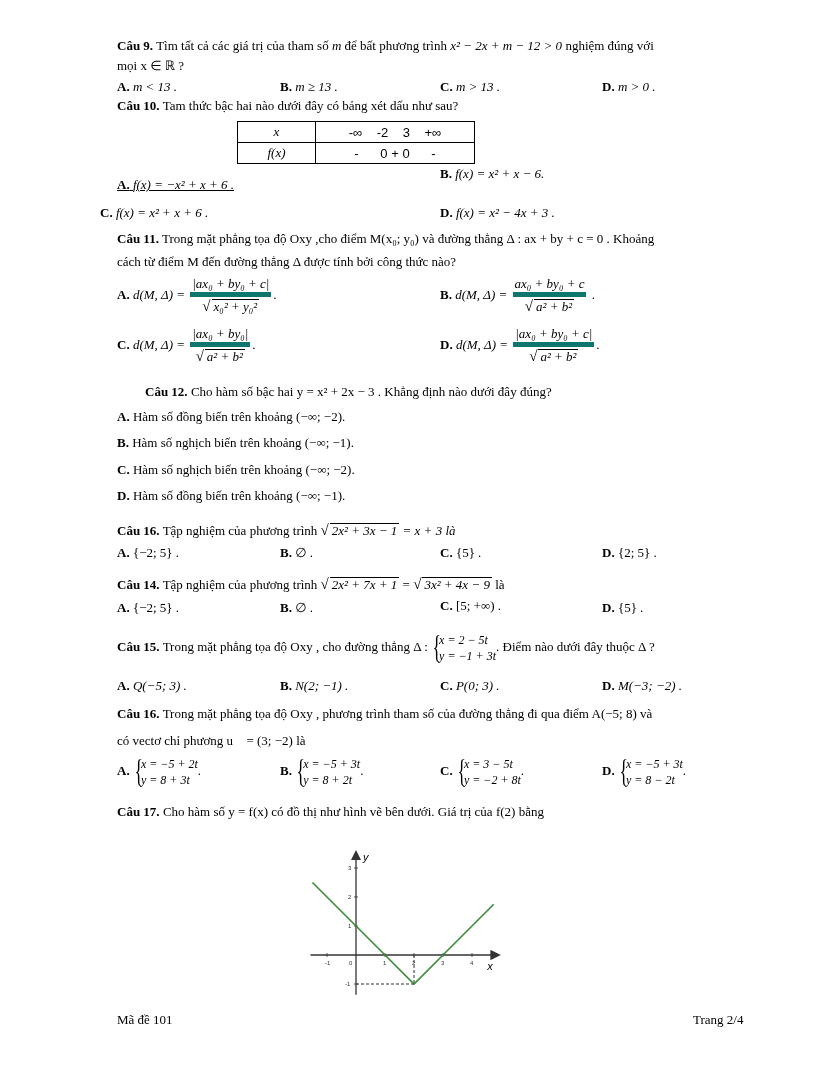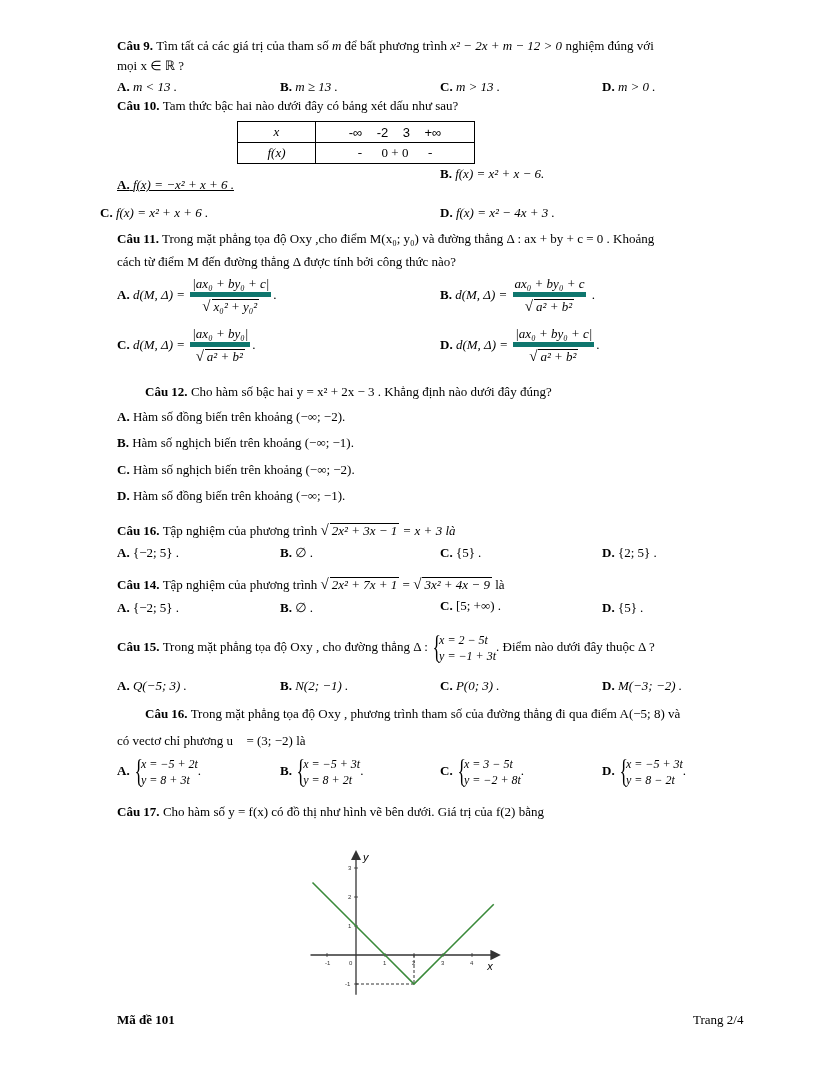--- a/index.html
+++ b/index.html
@@ -42,21 +42,21 @@
   <b>Câu 10.</b><span> Tam thức bậc hai nào dưới đây có bảng xét dấu như sau?</span>
 </div>
 <table class="sign">
   <tbody>
       <tr>
     <td class="h">x</td>
     <td class="v" style="white-space:pre;">-∞    -2    3    +∞</td>
   </tr>
   <tr>
     <td class="h">f(x)</td>
-    <td class="v" style="white-space:pre;font-family:Liberation Serif, serif;">-      0 + 0      -</td>
+    <td class="v" style="white-space:pre;">-      0 + 0      -</td>
   </tr>
 </tbody>
   </table>
 <div class="opt" style="left:117px; top:177px;text-decoration:underline;"><b>A.</b> <span class="m">f(x) = −x² + x + 6 .</span></div>
 <div class="opt" style="left:440px; top:166px;"><b>B.</b> <span class="m">f(x) = x² + x − 6.</span></div>
 <div class="opt" style="left:100px; top:205px;"><b>C.</b> <span class="m">f(x) = x² + x + 6 .</span></div>
 <div class="opt" style="left:440px; top:205px;"><b>D.</b> <span class="m">f(x) = x² − 4x + 3 .</span></div>
 
 <div class="abs q" style="top:231px;">
   <b>Câu 11.</b><span> Trong mặt phẳng tọa độ Oxy ,cho điểm  M(x₀; y₀)  và đường thẳng  Δ : ax + by + c = 0 . Khoảng</span>
@@ -106,21 +106,21 @@
 
 <div class="abs q" style="top:632px;">
   <b>Câu 15.</b><span> Trong mặt phẳng tọa độ Oxy , cho đường thẳng  Δ :</span>
   <span class="sys"><span style="display:block">x = 2 − 5t</span><span style="display:block">y = −1 + 3t</span></span><span>. Điểm nào dưới đây thuộc  Δ ?</span>
 </div>
 <div class="opt" style="left:117px; top:678px;"><b>A.</b> <span class="m">Q(−5; 3) .</span></div>
 <div class="opt" style="left:280px; top:678px;"><b>B.</b> <span class="m">N(2; −1) .</span></div>
 <div class="opt" style="left:440px; top:678px;"><b>C.</b> <span class="m">P(0; 3) .</span></div>
 <div class="opt" style="left:602px; top:678px;"><b>D.</b> <span class="m">M(−3; −2) .</span></div>
 
-<div class="abs q" style="top:706px;margin-left:28px;">
+<div class="abs q" style="top:706px;">
   <b>Câu 16.</b><span> Trong mặt phẳng tọa độ Oxy , phương trình tham số của đường thẳng đi qua điểm  A(−5; 8)  và</span>
 </div>
 <div class="abs q" style="top:733px;">có vectơ chỉ phương  u⃗ = (3; −2)  là</div>
 <div class="opt" style="left:117px; top:756px;"><b>A.</b> <span class="sys"><span style="display:block">x = −5 + 2t</span><span style="display:block">y = 8 + 3t</span></span>.</div>
 <div class="opt" style="left:280px; top:756px;"><b>B.</b> <span class="sys"><span style="display:block">x = −5 + 3t</span><span style="display:block">y = 8 + 2t</span></span>.</div>
 <div class="opt" style="left:440px; top:756px;"><b>C.</b> <span class="sys"><span style="display:block">x = 3 − 5t</span><span style="display:block">y = −2 + 8t</span></span>.</div>
 <div class="opt" style="left:602px; top:756px;"><b>D.</b> <span class="sys"><span style="display:block">x = −5 + 3t</span><span style="display:block">y = 8 − 2t</span></span>.</div>
 
 <div class="abs q" style="top:804px;">
   <b>Câu 17.</b><span> Cho hàm số  y = f(x)  có đồ thị như hình vẽ bên dưới. Giá trị của  f(2)  bằng</span>
@@ -155,14 +155,14 @@
       <line x1="354" y1="897" x2="358" y2="897" stroke="#333" stroke-width="0.8"></line>
       <text x="348" y="899" font-size="6" fill="#333">2</text>
       <line x1="354" y1="868" x2="358" y2="868" stroke="#333" stroke-width="0.8"></line>
       <text x="348" y="870" font-size="6" fill="#333">3</text>
       <line x1="414" y1="955" x2="414" y2="984" stroke="#333" stroke-dasharray="3,2" stroke-width="1"></line>
       <line x1="356" y1="984" x2="414" y2="984" stroke="#333" stroke-dasharray="3,2" stroke-width="1"></line>
       <polyline points="312.5,882.5 356,926 385,955 414,984 443,955 493.75,904.25" fill="none" stroke="#3a8a3a" stroke-width="1.6"></polyline>
     </g>
 </svg>
 
-<div class="abs footer" style="left:117px; top:1012px;font-weight:bold;">Mã đề 101</div>
+<div class="abs footer" style="left:117px; top:1012px;">Mã đề 101</div>
 <div class="abs footer" style="left:693px; top:1012px;">Trang 2/4</div>
 
 </body></html>

